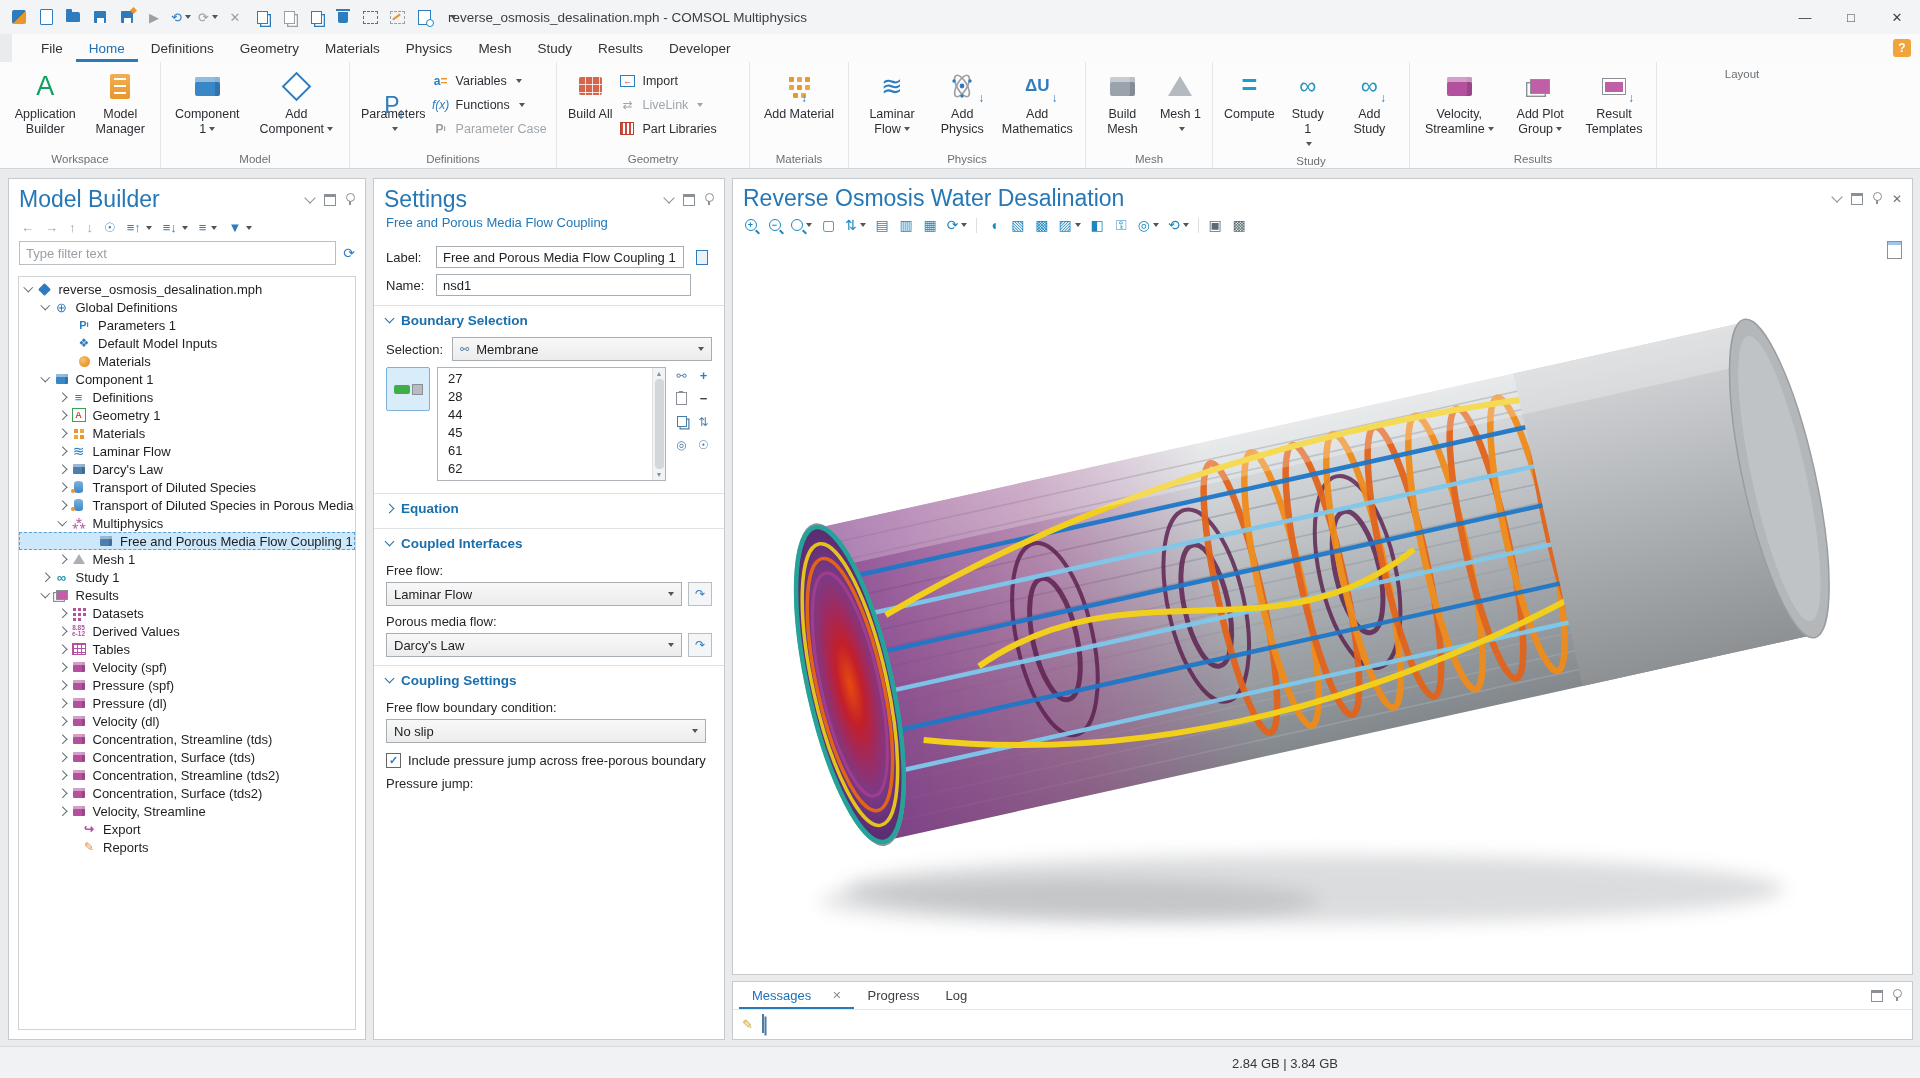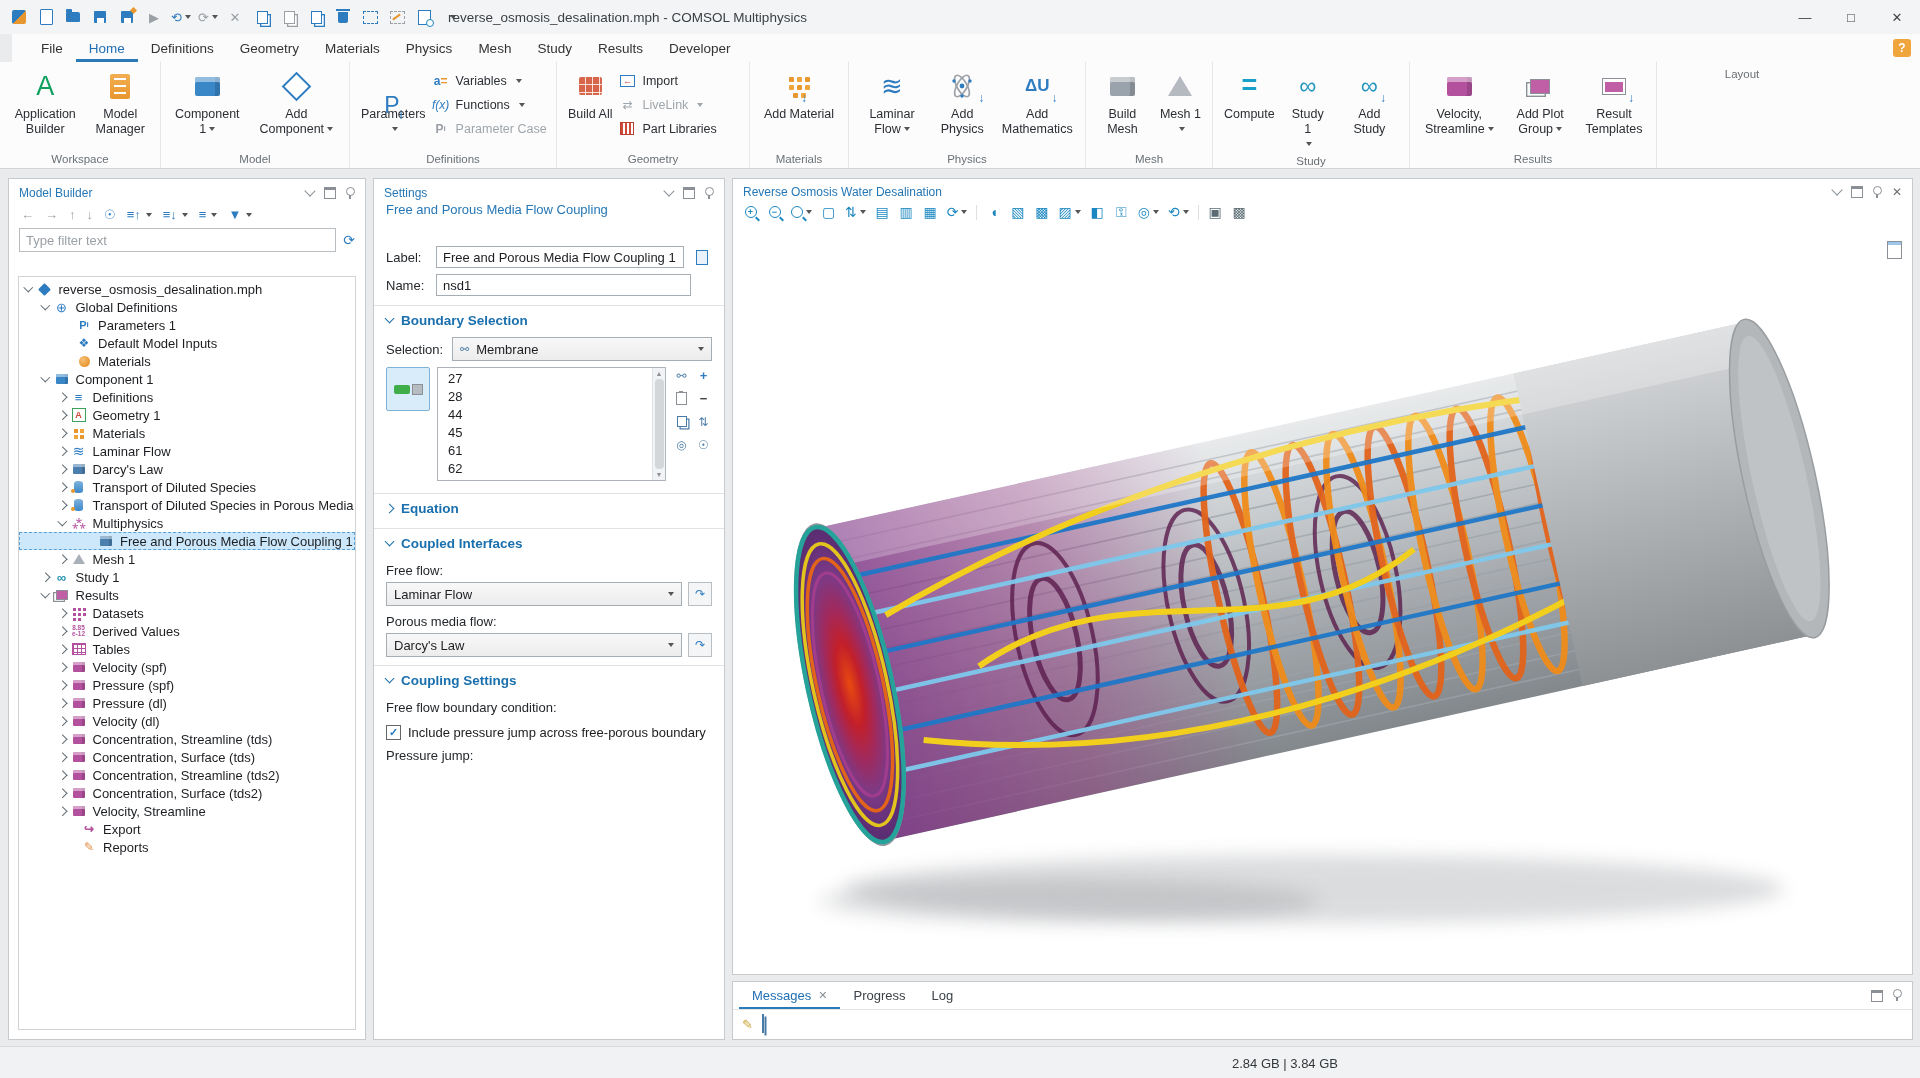--- a/index.html
+++ b/index.html
@@ -69,21 +69,21 @@
   .win2{width:18px;height:13px;border:1.6px solid #2e7cc0;background:#eaf3fb;box-shadow:-5px 4px 0 -1.6px #fff,-5px 4px 0 0 #2e7cc0;}
   .win1m{width:20px;height:14px;border:1.6px solid #b3519e;background:#fff;position:relative;}
   .win1m::after{content:"";position:absolute;left:1px;top:1px;right:1px;height:3px;background:#c05fa6;}
   
   .panel{position:absolute;background:#fff;border:1px solid #c6cacd;box-sizing:border-box;}
   .mb{left:8px;top:178px;width:358px;height:862px;}
   .stp{left:373px;top:178px;width:352px;height:862px;}
   .gx{left:732px;top:178px;width:1181px;height:797px;}
   .msg{left:732px;top:981px;width:1181px;height:59px;}
   .phead{display:flex;align-items:center;justify-content:space-between;padding:7px 10px 2px;}
-  .ptitle{font-size:12px;color:#2577b6;}
+  .ptitle{font-size:23px;color:#2577b6;}
   .picons{display:flex;gap:10px;align-items:center;}
   .chev{width:7px;height:7px;border-right:1.6px solid #8a9096;border-bottom:1.6px solid #8a9096;transform:rotate(45deg);margin-top:-4px;}
   .flt{width:10px;height:8px;border:1.3px solid #8a9096;border-top-width:3px;}
   .pin{width:7px;height:7px;border:1.6px solid #8a9096;border-radius:50%;position:relative;margin-top:-4px;}
   .pin::after{content:"";position:absolute;left:2px;top:7px;width:1.6px;height:4px;background:#8a9096;}
   .xic{font-size:12px;color:#6a7075;line-height:1;}
   
   .mtool{display:flex;align-items:center;gap:11px;padding:5px 12px 6px;font-size:13px;color:#9aa0a6;}
   .mtool .b{color:#2e7cc0;}
   .mtool .dd{display:flex;align-items:center;gap:2px;}
@@ -166,21 +166,21 @@
   .gsep{width:1px;height:15px;background:#dde0e2;}
   .gi{display:flex;align-items:center;justify-content:center;min-width:15px;height:16px;}
   .gi.gray{color:#5a6b73;}
   .mag{position:relative;width:10px;height:10px;border:1.8px solid #1b87c0;border-radius:50%;font-size:9px;font-weight:bold;color:#1b87c0;display:flex;align-items:center;justify-content:center;line-height:0;}
   .mag::after{content:"";position:absolute;width:5px;height:2px;background:#1b87c0;transform:rotate(45deg);right:-4.5px;bottom:-2.5px;}
   .gannot{position:absolute;top:68px;left:300px;width:590px;display:flex;justify-content:center;gap:20px;font-size:13px;color:#1c1e21;}
   .side-ico{position:absolute;right:10px;top:62px;width:13px;height:16px;border:1.4px solid #8a9096;background:#fff;box-shadow:inset 0 3px 0 #9fc6e8;}
   .plot3d{position:absolute;left:6px;top:96px;}
   
   .mtabs{display:flex;align-items:stretch;height:27px;border-bottom:1px solid #e2e4e6;padding-left:6px;position:relative;}
-  .mtab2{padding:0 13px;font-size:13px;color:#3c4247;display:flex;align-items:center;gap:7px;text-align:center;}
+  .mtab2{padding:0 13px;font-size:13px;color:#3c4247;display:flex;align-items:center;gap:21px;text-align:center;}
   .mtab2.active{color:#1f6fb5;box-shadow:inset 0 -2px 0 #2a7ab8;}
   .mtab2 .x{font-size:11px;color:#8a9096;}
   .mright{position:absolute;right:10px;top:0;height:27px;display:flex;align-items:center;gap:10px;}
   .mbody{display:flex;align-items:center;gap:9px;padding:5px 9px;}
   .pen{color:#caa53a;font-size:13px;}
   
   .statusbar{position:absolute;left:0;top:1046px;right:0;height:32px;background:#f1f2f3;border-top:1px solid #d8dadc;}
   .mem{position:absolute;left:1150px;top:0;width:270px;height:100%;display:flex;align-items:center;justify-content:center;font-size:13px;color:#33383c;}
 </style>
 </head>
@@ -806,20 +806,26 @@
             <span class="carr"></span>
           </div>
         <span class="gbtn">↷</span>
       </div>
 
       <div class="sechead">
         <span class="schev open"></span>
           <span>Coupling Settings</span>
       </div>
       <div class="caprow">Free flow boundary condition:</div>
+      <div class="comborow" style="padding-right:18px">
+        <div class="combo">
+            <span>No slip</span>
+            <span class="carr"></span>
+          </div>
+      </div>
       <div class="cbxrow">
         <span class="cbx">✓</span>
         <span>Include pressure jump across free-porous boundary</span>
       </div>
       <div class="caprow">Pressure jump:</div>
     </div>
   </div>
 
   <div class="panel gx">
     <div class="ghead">

